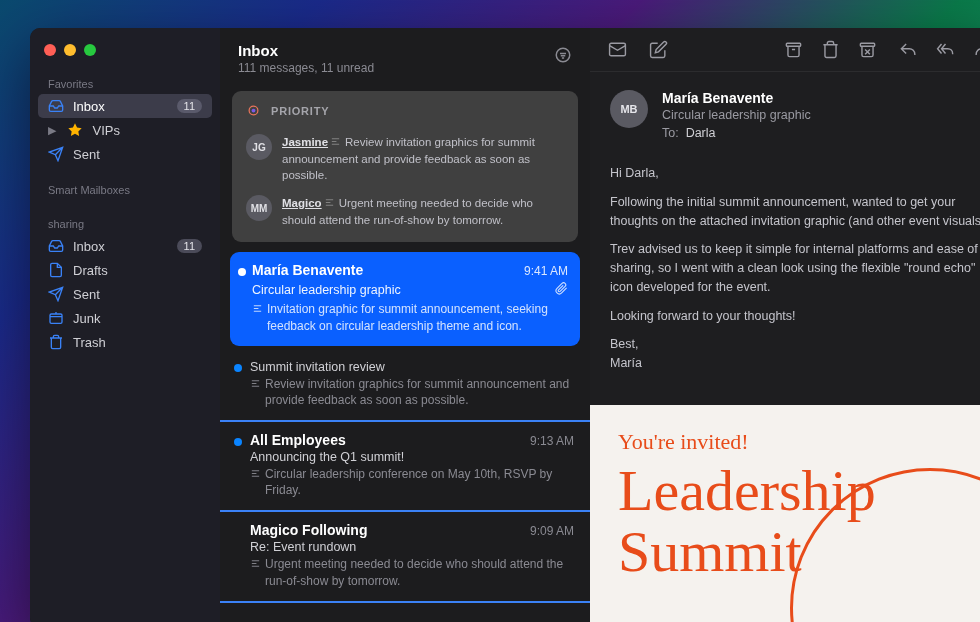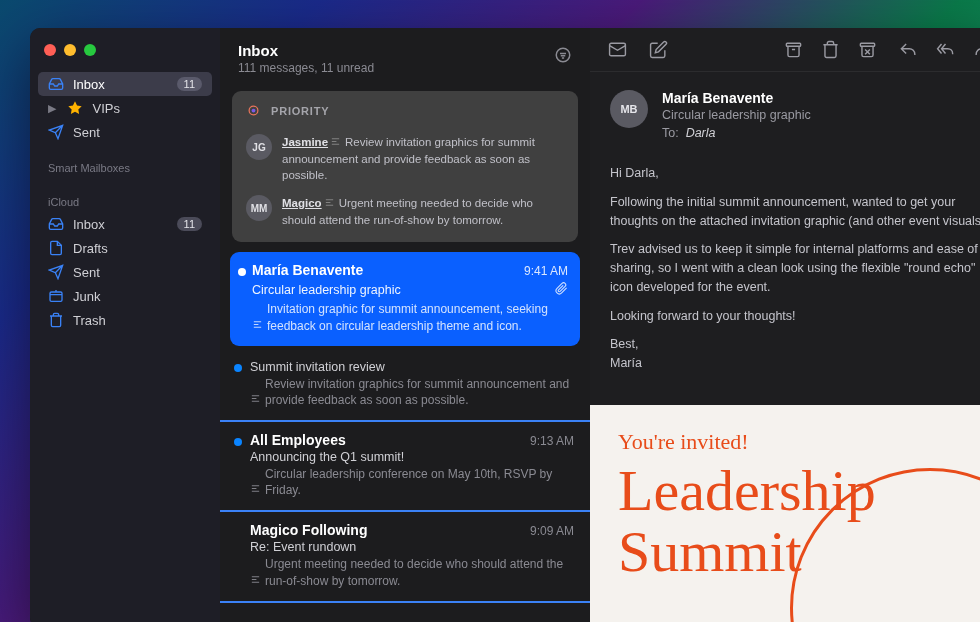--- a/index.html
+++ b/index.html
@@ -73,57 +73,58 @@
     .email-item.selected { background: #0a60ff; border-radius: 9px; margin: 2px 10px; padding-left: 22px; padding-right: 12px; border-top: none; }
     .email-item.selected + .email-item { border-top: none; }
     .unread-dot { position: absolute; left: 14px; top: 16px; width: 8px; height: 8px; border-radius: 50%; background: #0a84ff; }
     .email-item.selected .unread-dot { left: 8px; background: #fff; }
     .email-header { display: flex; justify-content: space-between; align-items: baseline; }
     .email-sender { color: #fff; font-size: 14px; font-weight: 600; }
     .email-time { color: #8a8a92; font-size: 12px; }
     .email-item.selected .email-time { color: rgba(255,255,255,0.85); }
     .email-subject { color: #d0d0d5; font-size: 12.5px; margin-top: 2px; }
     .email-item.selected .email-subject { color: rgba(255,255,255,0.93); }
-    .email-preview { color: #8a8a92; font-size: 12px; margin-top: 2px; line-height: 1.35; display: flex; align-items: flex-end; gap: 4px; }
+    .email-preview { color: #8a8a92; font-size: 12px; margin-top: 2px; line-height: 1.35; display: flex; align-items: flex-start; gap: 4px; }
     .email-item.selected .email-preview { color: rgba(255,255,255,0.82); }
     .attach-icon { color: rgba(255,255,255,0.8); margin-top: 3px; }
     
     .reading-pane { flex: 1; background: #1e1e20; display: flex; flex-direction: column; overflow: hidden; }
     .toolbar { height: 44px; display: flex; align-items: center; gap: 22px; padding: 0 18px; border-bottom: 1px solid #2c2c2e; }
     .toolbar-spacer { flex: 1; }
     .toolbar-btn { color: #9a9aa2; cursor: pointer; display: flex; align-items: center; }
     .toolbar-btn svg { width: 19px; height: 19px; }
     .toolbar-group { display: flex; gap: 18px; }
     
     .message-header { padding: 18px 20px; display: flex; gap: 14px; }
     .sender-avatar { width: 38px; height: 38px; border-radius: 50%; background: #5a5a62; color: #e5e5ea; font-size: 11px; font-weight: 600; display: flex; align-items: center; justify-content: center; flex-shrink: 0; }
     .sender-name { color: #fff; font-size: 14px; font-weight: 700; }
     .msg-subject { color: #9a9aa2; font-size: 12.5px; margin-top: 2px; }
     .msg-to { color: #9a9aa2; font-size: 12.5px; margin-top: 4px; }
-    .msg-to .to-value { color: #d0d0d5; font-style: italic; }
+    .msg-to .to-value { color: #d0d0d5; }
     
     .message-body { padding: 6px 20px 18px; color: #c5c5cc; font-size: 12.5px; line-height: 1.5; }
     .message-body p { margin-bottom: 10px; }
     
     .attachment-preview { background: #f5f2ee; margin: 4px 0 0 0; padding: 24px 28px; flex: 1; }
     .invite-kicker { color: #e84c1a; font-size: 22px; font-family: Georgia, serif; }
     .invite-title { color: #e84c1a; font-size: 58px; font-family: Georgia, serif; font-weight: 400; line-height: 1.05; margin-top: 6px; }
     .circle-graphic { position: absolute; right: -60px; bottom: -120px; width: 280px; height: 280px; border: 3px solid #e84c1a; border-radius: 50%; }
   </style>
 </head>
 <body>
 
 <div class="window">
 
   <div class="sidebar">
     <div class="traffic-lights">
       <div class="traffic-light tl-red"></div>
       <div class="traffic-light tl-yellow"></div>
       <div class="traffic-light tl-green"></div>
     </div>
+    <div class="section-label">Favorites</div>
 
     <div class="sidebar-item selected">
       <span class="sidebar-icon">
           <svg viewBox="0 0 24 24" fill="none" stroke="currentColor" stroke-width="2">
             <path d="M22 12h-6l-2 3h-4l-2-3H2"></path>
             <path d="M5.45 5.11L2 12v6a2 2 0 002 2h16a2 2 0 002-2v-6l-3.45-6.89A2 2 0 0016.76 4H7.24a2 2 0 00-1.79 1.11z"></path>
           </svg>
         </span>
       <span class="sidebar-label">Inbox</span>
       <span class="sidebar-badge">11</span>
@@ -140,21 +141,21 @@
     <div class="sidebar-item">
       <span class="sidebar-icon">
           <svg viewBox="0 0 24 24" fill="none" stroke="currentColor" stroke-width="2">
             <path d="M22 2L11 13M22 2l-7 20-4-9-9-4 20-7z"></path>
           </svg>
         </span>
       <span class="sidebar-label">Sent</span>
     </div>
 
     <div class="section-label" style="margin-top:12px">Smart Mailboxes</div>
-    <div class="section-label" style="margin-top:12px">iCloud</div>
+    <div class="section-label" style="margin-top:12px">sharing</div>
 
     <div class="sidebar-item">
       <span class="sidebar-icon">
           <svg viewBox="0 0 24 24" fill="none" stroke="currentColor" stroke-width="2">
             <path d="M22 12h-6l-2 3h-4l-2-3H2"></path>
             <path d="M5.45 5.11L2 12v6a2 2 0 002 2h16a2 2 0 002-2v-6l-3.45-6.89A2 2 0 0016.76 4H7.24a2 2 0 00-1.79 1.11z"></path>
           </svg>
         </span>
       <span class="sidebar-label">Inbox</span>
       <span class="sidebar-badge">11</span>

